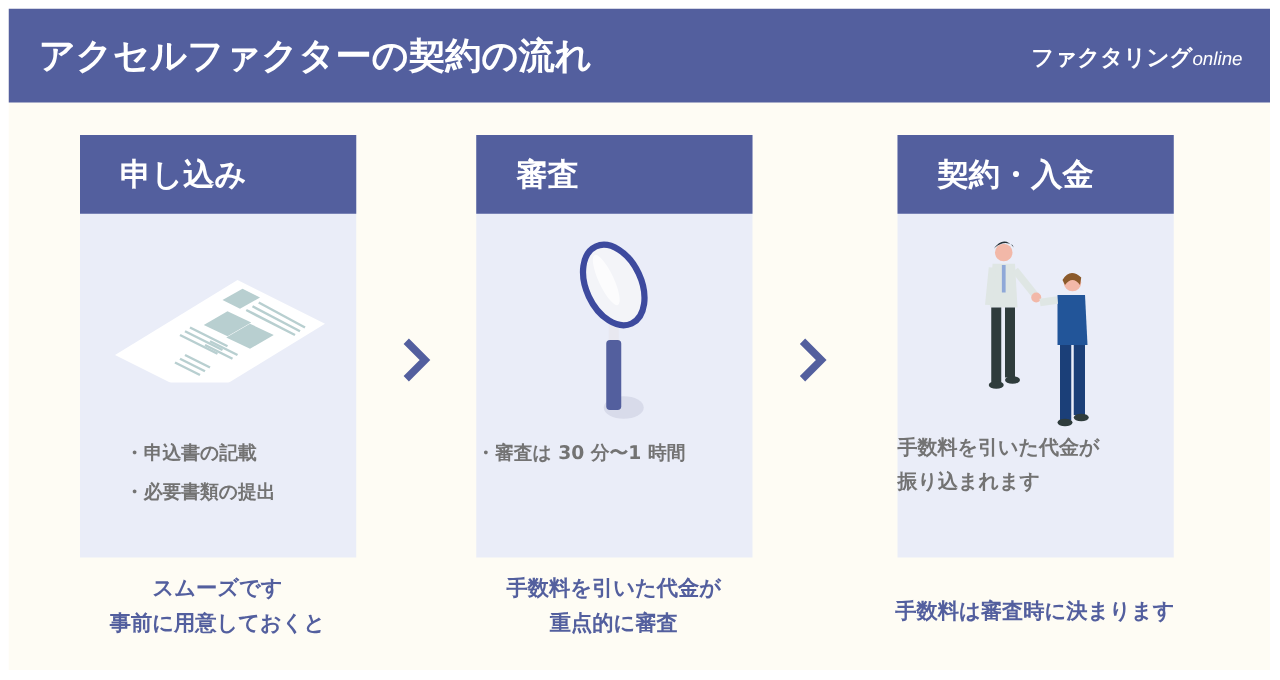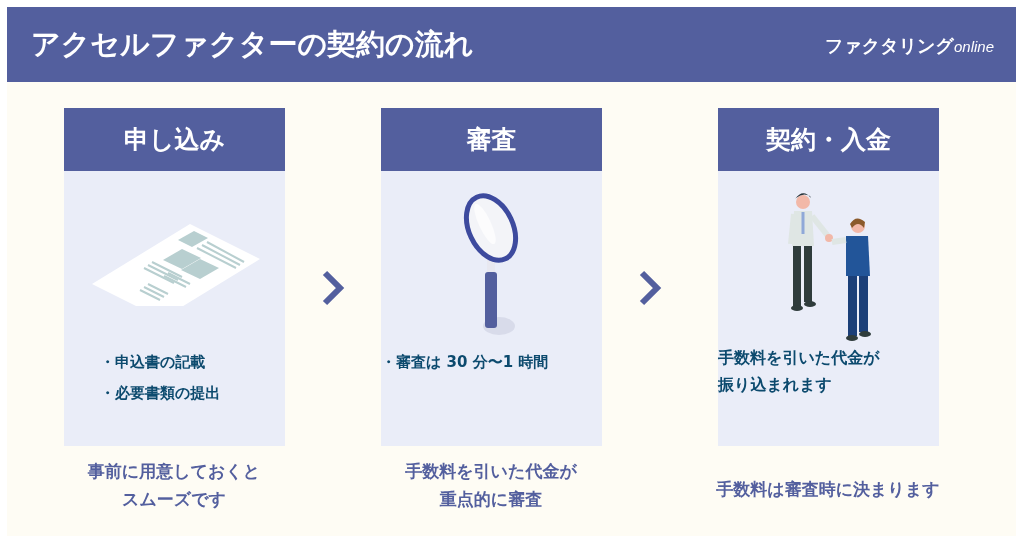--- a/index.html
+++ b/index.html
@@ -4,23 +4,23 @@
 <style>
   * { box-sizing: border-box; margin: 0; padding: 0; }
   html, body { width: 1024px; height: 544px; background: #ffffff; overflow: hidden; }
   body { font-family: "DejaVu Sans", "Liberation Sans", sans-serif; position: relative; }
   .frame { position: absolute; left: 7px; top: 7px; width: 1009px; height: 529px; background: #fefcf4; }
   .header { position: absolute; left: 0; top: 0; width: 1009px; height: 75px; background: #535f9e; }
   .title { position: absolute; left: 24px; top: 18px; font-size: 29px; font-weight: bold; color: #ffffff; letter-spacing: 0px; }
   .logo { position: absolute; right: 22px; top: 27px; color: #ffffff; font-weight: bold; font-size: 18px; }
   .logo .online { font-family: Liberation Sans, sans-serif; font-style: italic; font-weight: normal; font-size: 15px; }
   .card { position: absolute; top: 101px; width: 221px; height: 338px; background: #eaedf8; }
-  .card-head { height: 63px; background: #535f9e; color: #ffffff; font-size: 25px; font-weight: bold; text-align: center; line-height: 63px; }
+  .card-head { height: 63px; background: #535f9e; color: #ffffff; font-size: 25px; font-weight: bold; line-height: 63px; padding-left: 32px; }
   .card-illus { position: absolute; left: 0; width: 221px; }
-  .bullets { position: absolute; left: 0; width: 221px; color: #0c4a6e; font-weight: bold; font-size: 15px; }
+  .bullets { position: absolute; left: 0; width: 221px; color: #737373; font-weight: bold; font-size: 15px; }
   .bullets .b { margin-bottom: 12px; }
   .note { position: absolute; width: 300px; text-align: center; color: #535f9e; font-weight: bold; font-size: 17px; line-height: 28px; }
   .arrow { position: absolute; }
 </style>
 </head>
 <body>
 
 <div class="frame">
   <div class="header">
     <div class="title">アクセルファクターの契約の流れ</div>
@@ -51,22 +51,22 @@
             <line x1="84" y1="98" x2="104" y2="108"></line>
         </g>
       </svg>
     </div>
     <div class="bullets" style="top:245px; padding-left:36px;">
       <div class="b">・申込書の記載</div>
       <div class="b">・必要書類の提出</div>
     </div>
   </div>
   <div class="note" style="left:17px; top:450px;">
+    <div>スムーズです</div>
     <div>事前に用意しておくと</div>
-    <div>スムーズです</div>
   </div>
 
   <svg class="arrow" style="left:313px; top:262px;" width="30" height="40" viewBox="0 0 30 40">
     <polyline points="5,4 20,19 5,34" fill="none" stroke="#535f9e" stroke-width="6"></polyline>
   </svg>
 
   <div class="card" style="left:374px;">
     <div class="card-head">審査</div>
     <div class="card-illus" style="top:78px;">
       <svg width="221" height="160" viewBox="0 0 221 160">

